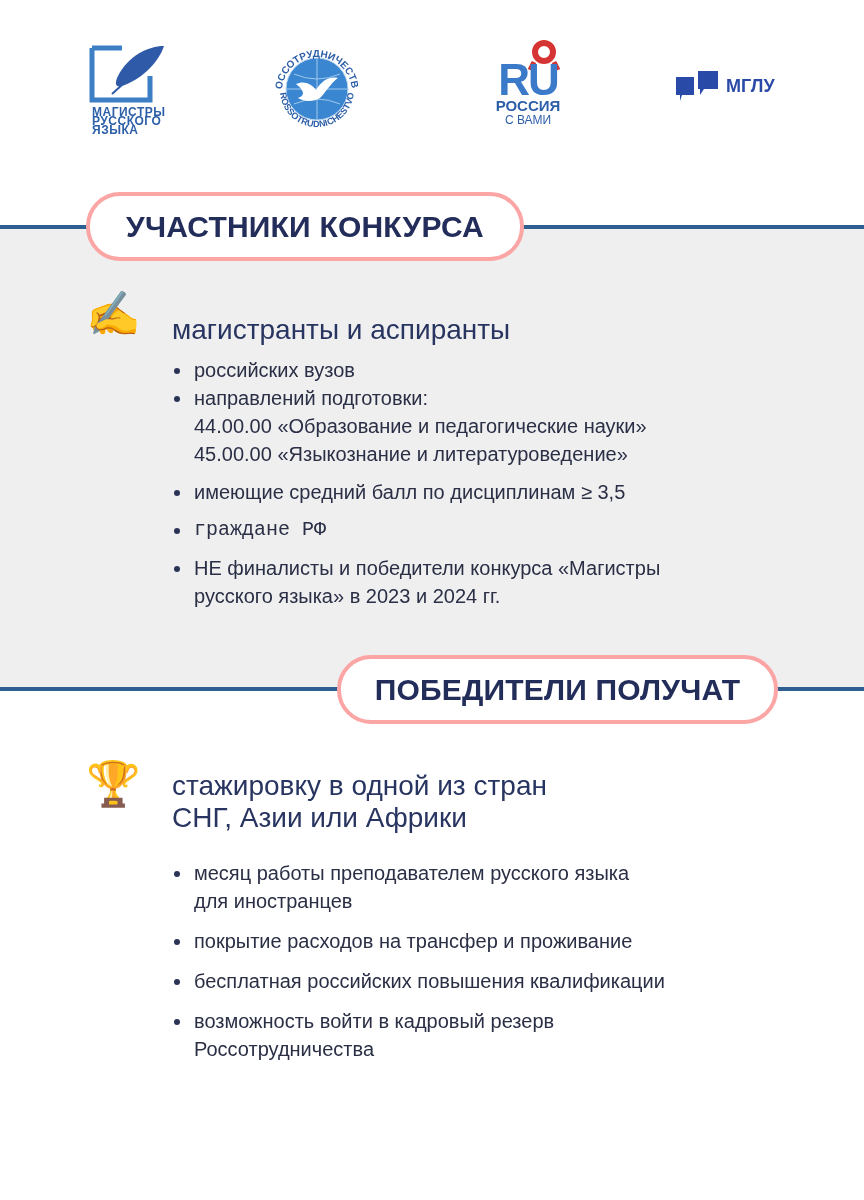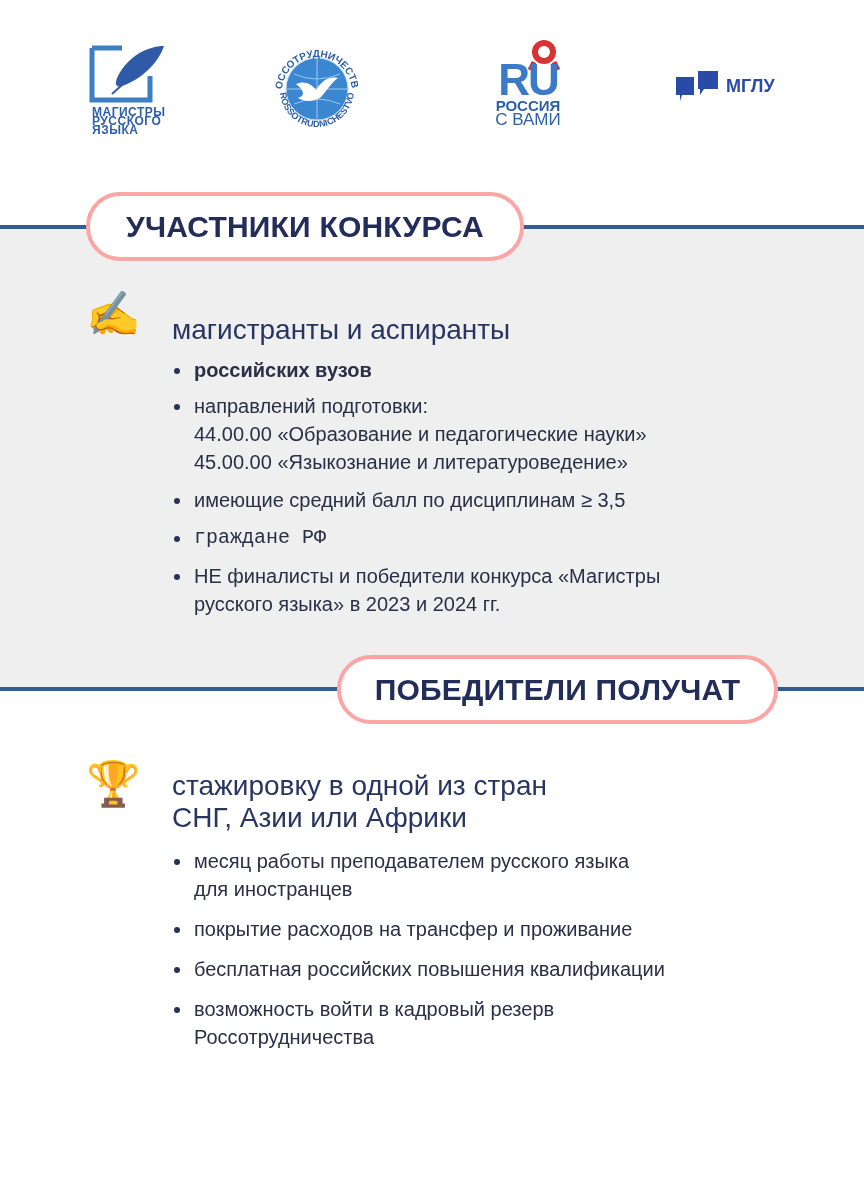--- a/index.html
+++ b/index.html
@@ -47,42 +47,42 @@
   </svg>
 </div>
 
 <div class="abs" style="left:490px;top:40px;width:76px;height:100px;text-align:center;">
   <svg width="76" height="30" viewBox="0 0 76 30" style="display:block;">
     <circle cx="54" cy="12" r="9" fill="none" stroke="#d63333" stroke-width="6"></circle>
     <path d="M44 22 L40 30 M64 22 L68 30" stroke="#d63333" stroke-width="5"></path>
   </svg>
   <div class="logo-text" style="font-size:44px;line-height:36px;color:#3a7ac8;margin-top:-8px;letter-spacing:-2px;">RU</div>
   <div class="logo-text" style="font-size:15px;line-height:16px;color:#2d5fa8;">РОССИЯ</div>
-  <div style="font-size:17px;line-height:12px;color:#2d5fa8;">С ВАМИ</div>
+  <div style="font-size:12px;line-height:12px;color:#2d5fa8;">С ВАМИ</div>
 </div>
 
 <div class="abs" style="left:676px;top:68px;height:36px;display:flex;align-items:center;justify-content:center;">
   <svg width="44" height="34" viewBox="0 0 44 34">
     <path d="M0 8 H18 V26 H6 L4 32 V26 H0 Z" fill="#2a4aa8"></path>
     <path d="M22 2 H42 V20 H28 L24 26 V20 H22 Z" fill="#2a4aa8"></path>
   </svg>
   <span class="logo-text" style="font-size:18px;color:#2a4aa8;margin-left:6px;">МГЛУ</span>
 </div>
 
 <div class="gray-band"></div>
 <div class="hline" style="left:0;top:225px;width:864px;"></div>
 <div class="pill" style="left:86px;top:192px;width:438px;height:69px;">
   <span>УЧАСТНИКИ КОНКУРСА</span>
 </div>
 
 <div class="emoji" style="left:86px;top:292px;">✍️</div>
 <div class="heading" style="left:172px;top:314px;">магистранты и аспиранты</div>
 
 <ul class="items" style="left:172px;top:356px;width:620px;">
-  <li style="margin-bottom:8px;font-weight:bold;"><span>российских вузов</span></li>
+  <li style="margin-bottom:0;"><span>российских вузов</span></li>
   <li style="margin-bottom:10px;">
     <div>направлений подготовки:</div>
     <div>44.00.00 «Образование и педагогические науки»</div>
     <div>45.00.00 «Языкознание и литературоведение»</div>
   </li>
   <li style="margin-bottom:10px;"><span>имеющие средний балл по дисциплинам ≥ 3,5</span></li>
   <li style="margin-bottom:10px;font-family:Liberation Mono, monospace;"><span>граждане РФ</span></li>
   <li>
     <div>НЕ финалисты и победители конкурса «Магистры</div>
     <div>русского языка» в 2023 и 2024 гг.</div>
@@ -94,21 +94,21 @@
   <span>ПОБЕДИТЕЛИ ПОЛУЧАТ</span>
 </div>
 
 <div class="emoji" style="left:86px;top:762px;">🏆</div>
 <div class="heading" style="left:172px;top:770px;">
   <div>стажировку в одной из стран</div>
   <div>СНГ, Азии или Африки</div>
 </div>
 
 <ul class="items" style="left:172px;top:847px;width:620px;">
-  <li style="margin-bottom:12px;">
+  <li style="margin-bottom:12px;margin-top:12px;">
     <div>месяц работы преподавателем русского языка</div>
     <div>для иностранцев</div>
   </li>
   <li style="margin-bottom:12px;"><span>покрытие расходов на трансфер и проживание</span></li>
   <li style="margin-bottom:12px;"><span>бесплатная российских повышения квалификации</span></li>
   <li>
     <div>возможность войти в кадровый резерв</div>
     <div>Россотрудничества</div>
   </li>
 </ul>

